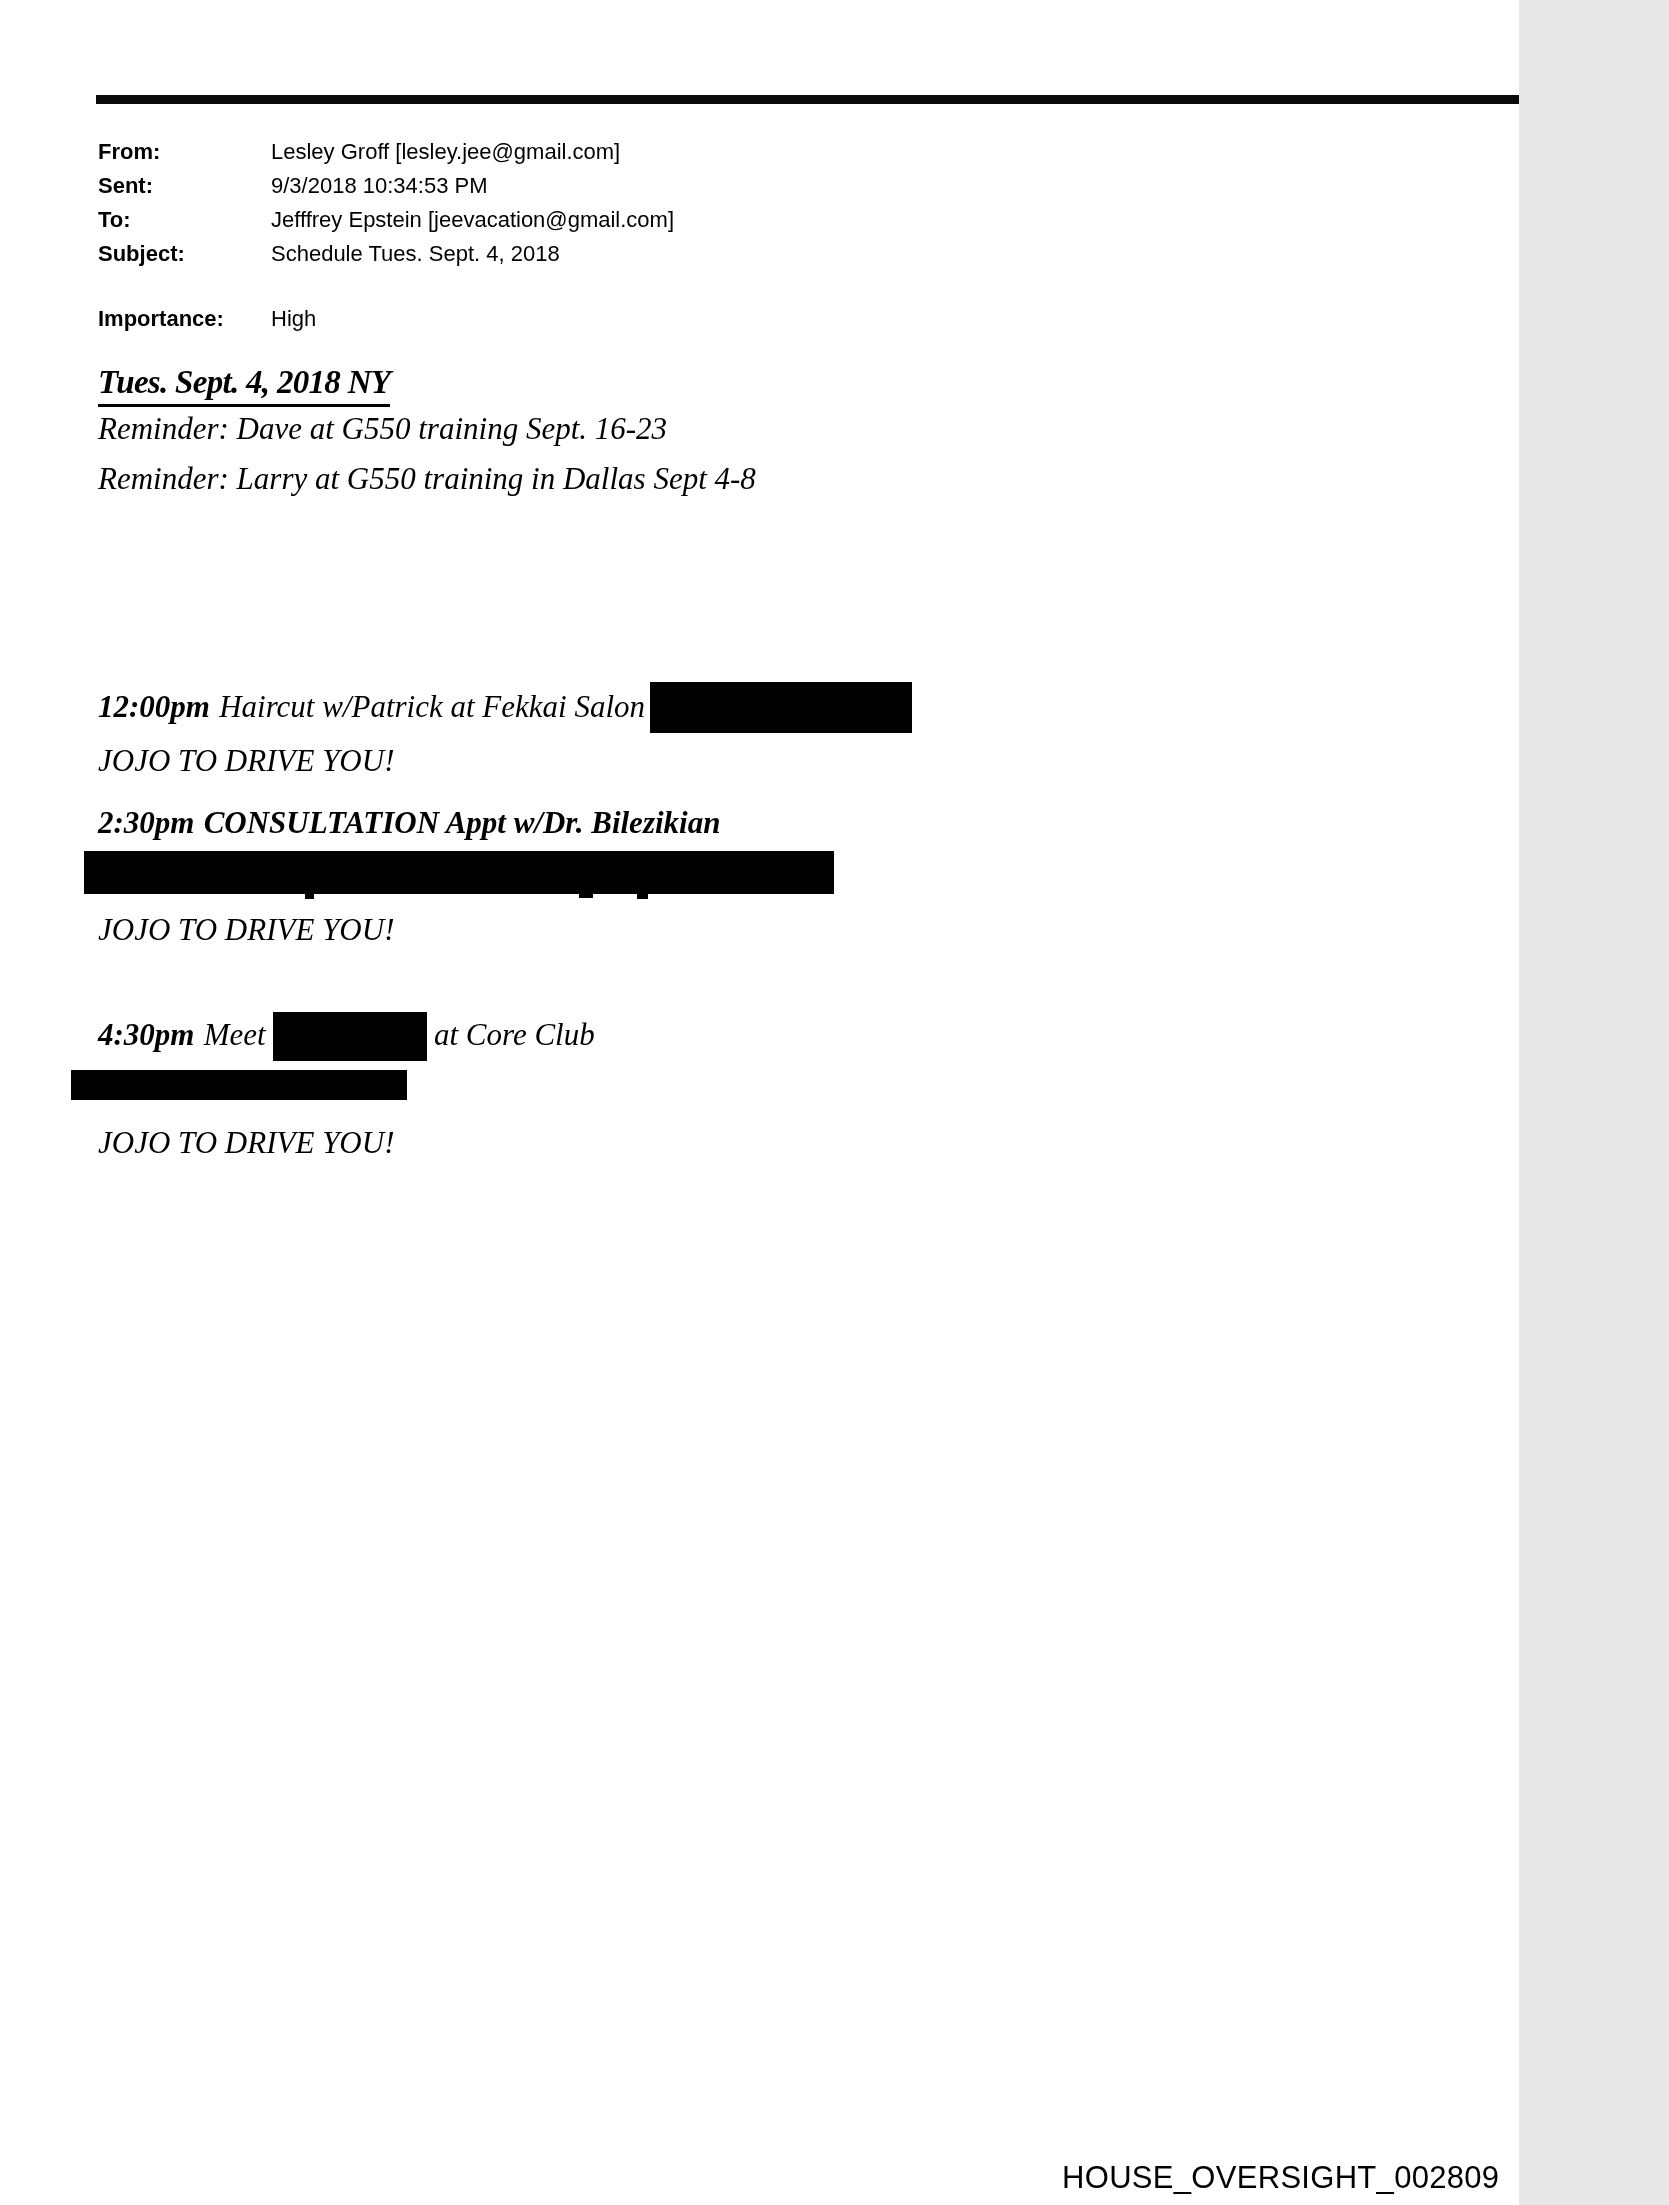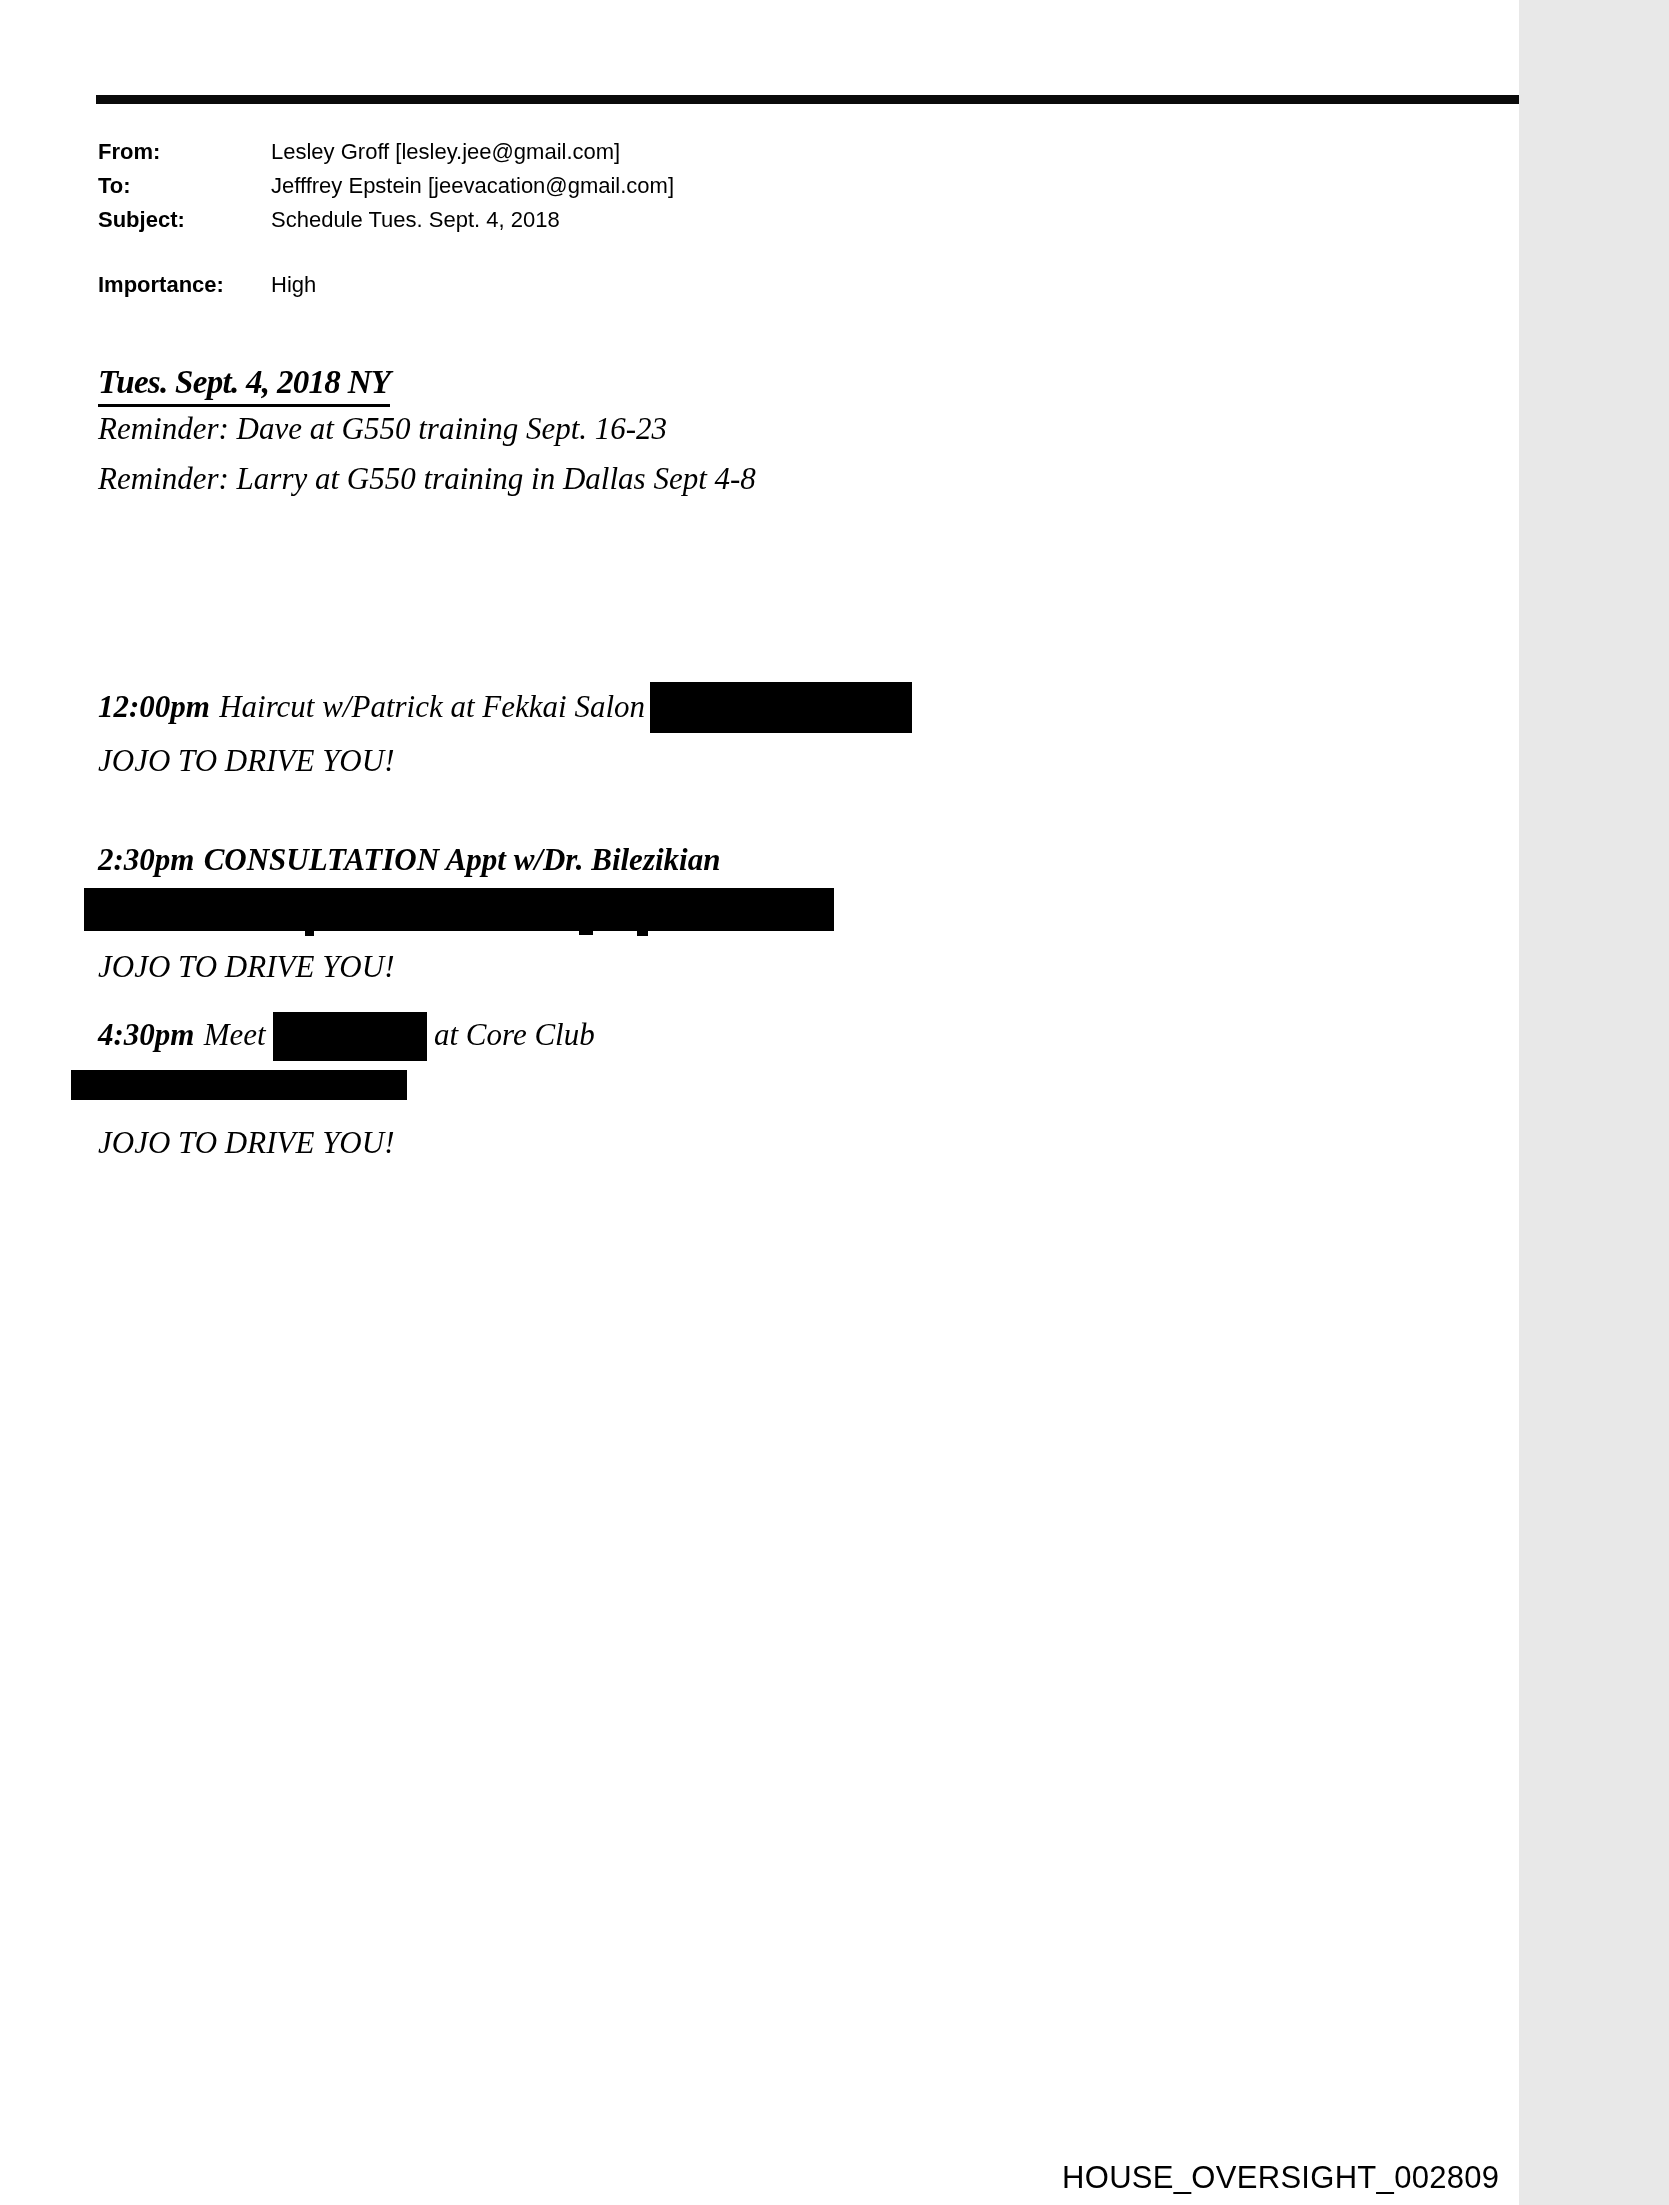--- a/index.html
+++ b/index.html
@@ -41,21 +41,21 @@
   }
 
   .reminders {
     position:absolute; left:98px; top:404px;
     line-height:50px; white-space:nowrap;
   }
 
   .event { position:absolute; left:98px; line-height:51px; white-space:nowrap; }
   .ev-645  { top:571px; }
   .ev-1200 { top:681px; }
-  .ev-230  { top:834px; }
+  .ev-230  { top:797px; }
   .ev-430  { top:1009px; }
 
   .t { font-weight:bold; margin-right:9.2px; }
   .bold-line { font-weight:bold; }
 
   
   .redact {
     display:inline-block; background:#000; vertical-align:middle;
     position:relative;
   }
@@ -89,20 +89,24 @@
 <body>
 
 <div class="page">
 
   <div class="topbar"></div>
 
   <div class="emailhead">
     <div class="hrow">
       <span class="hlabel">From:</span>
       <span class="hvalue">Lesley Groff [lesley.jee@gmail.com]</span>
+    </div>
+    <div class="hrow">
+      <span class="hlabel">Sent:</span>
+      <span class="hvalue">9/3/2018 10:34:53 PM</span>
     </div>
     <div class="hrow">
       <span class="hlabel">To:</span>
       <span class="hvalue">Jefffrey Epstein [jeevacation@gmail.com]</span>
     </div>
     <div class="hrow">
       <span class="hlabel">Subject:</span>
       <span class="hvalue">Schedule Tues. Sept. 4, 2018</span>
     </div>
     <div class="hrow importance-row">

